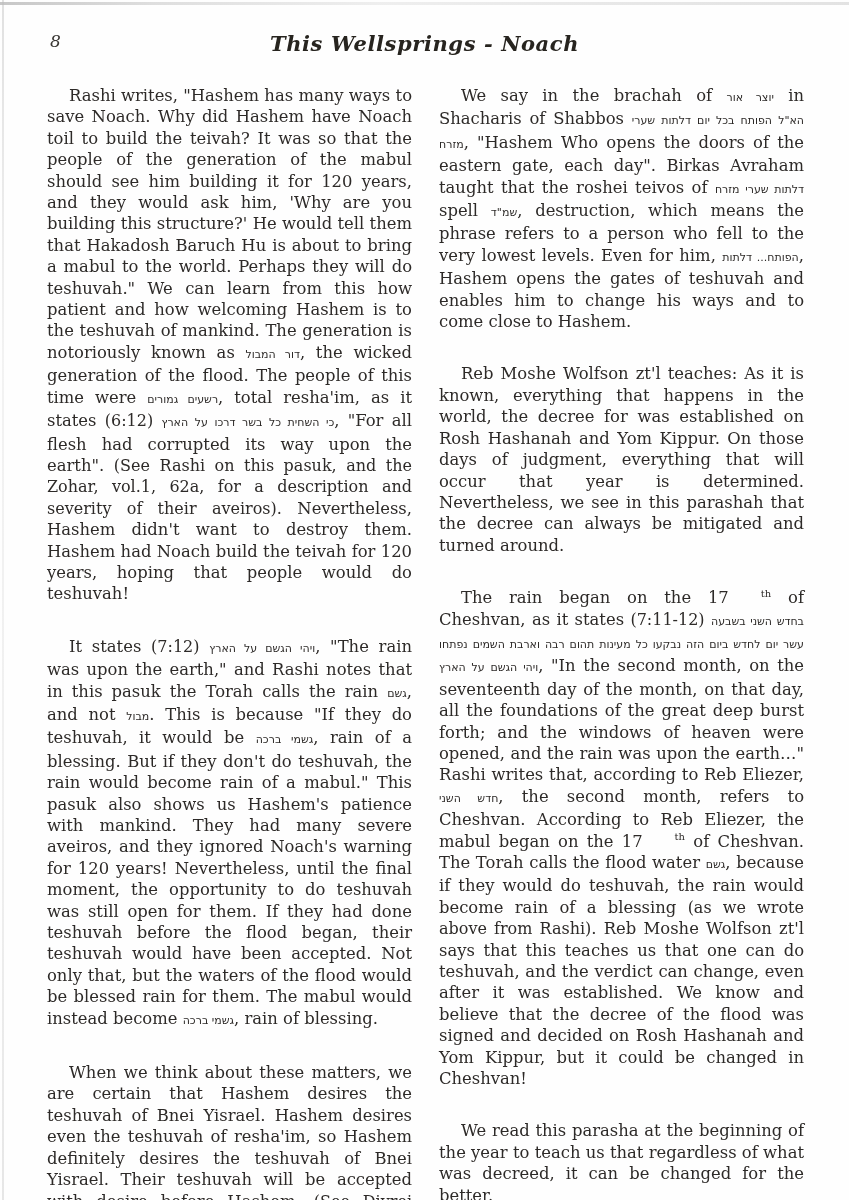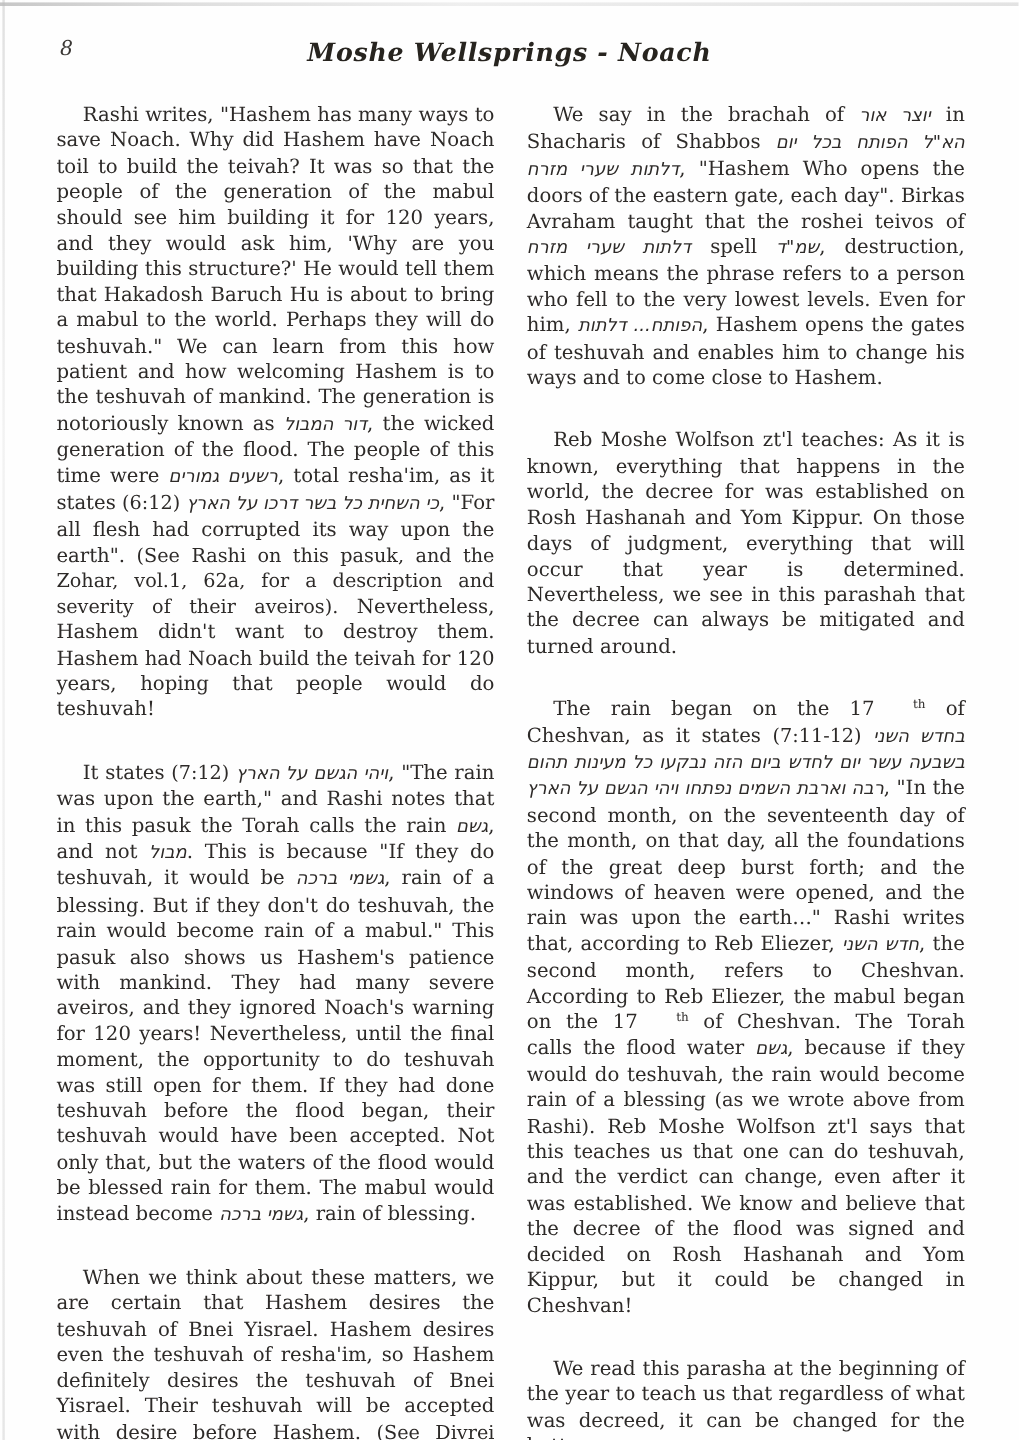--- a/index.html
+++ b/index.html
@@ -45,36 +45,35 @@
     font-size:16.4px;
     line-height:21.4px;
     hyphens:none;
   }
   p.para { margin:0 0 31px 0; text-indent:22px; }
   p.para:last-child { margin-bottom:0; }
   .run { }
   .cite { font-size:16px; }
   .hebrew {
     font-family:"DejaVu Sans",sans-serif;
-    font-size:15px;
+    font-size:11px;
     unicode-bidi:isolate;
-    font-style:italic;
   }
   .sup { font-size:10px; vertical-align:super; line-height:0;padding-left:32px; }
 </style>
 </head>
 <body>
 
 <div class="page">
   <div class="scan-edge-top"></div>
   <div class="scan-edge-left"></div>
 
   <div class="header">
     <span class="pagenum">8</span>
-    <div class="title">Moshe Wellsprings - Noach</div>
+    <div class="title">This Wellsprings - Noach</div>
   </div>
 
   <div class="columns">
     <div class="col">
         <p class="para"><span class="run">Rashi writes, "Hashem has many ways to save Noach. Why did Hashem have Noach toil to build the teivah? It was so that the people of the generation of the mabul should see him building it for 120 years, and they would ask him, 'Why are you building this structure?' He would tell them that Hakadosh Baruch Hu is about to bring a mabul to the world. Perhaps they will do teshuvah." We can learn from this how patient and how welcoming Hashem is to the teshuvah of mankind. The generation is notoriously known as </span><span class="run hebrew" dir="rtl">דור המבול</span><span class="run">, the wicked generation of the flood. The people of this time were </span><span class="run hebrew" dir="rtl">רשעים גמורים</span><span class="run">, total resha'im, as it states </span><span class="run cite">(6:12)</span><span class="run"> </span><span class="run hebrew" dir="rtl">כי השחית כל בשר דרכו על הארץ</span><span class="run">, "For all flesh had corrupted its way upon the earth". </span><span class="run cite">(See Rashi on this pasuk, and the Zohar, vol.1, 62a, for a description and severity of their aveiros).</span><span class="run"> Nevertheless, Hashem didn't want to destroy them. Hashem had Noach build the teivah for 120 years, hoping that people would do teshuvah!</span></p>
         <p class="para"><span class="run">It states </span><span class="run cite">(7:12)</span><span class="run"> </span><span class="run hebrew" dir="rtl">ויהי הגשם על הארץ</span><span class="run">, "The rain was upon the earth," and Rashi notes that in this pasuk the Torah calls the rain </span><span class="run hebrew" dir="rtl">גשם</span><span class="run">, and not </span><span class="run hebrew" dir="rtl">מבול</span><span class="run">. This is because "If they do teshuvah, it would be </span><span class="run hebrew" dir="rtl">גשמי ברכה</span><span class="run">, rain of a blessing. But if they don't do teshuvah, the rain would become rain of a mabul." This pasuk also shows us Hashem's patience with mankind. They had many severe aveiros, and they ignored Noach's warning for 120 years! Nevertheless, until the final moment, the opportunity to do teshuvah was still open for them. If they had done teshuvah before the flood began, their teshuvah would have been accepted. Not only that, but the waters of the flood would be blessed rain for them. The mabul would instead become </span><span class="run hebrew" dir="rtl">גשמי ברכה</span><span class="run">, rain of blessing.</span></p>
         <p class="para"><span class="run">When we think about these matters, we are certain that Hashem desires the teshuvah of Bnei Yisrael. Hashem desires even the teshuvah of resha'im, so Hashem definitely desires the teshuvah of Bnei Yisrael. Their teshuvah will be accepted with desire before Hashem. </span><span class="run cite">(See Divrei Chaim, beginning of our parashah).</span></p>
       </div>
     <div class="col">
         <p class="para"><span class="run">We say in the brachah of </span><span class="run hebrew" dir="rtl">יוצר אור</span><span class="run"> in Shacharis of Shabbos </span><span class="run hebrew" dir="rtl">הא"ל הפותח בכל יום דלתות שערי מזרח</span><span class="run">, "Hashem Who opens the doors of the eastern gate, each day". Birkas Avraham taught that the roshei teivos of </span><span class="run hebrew" dir="rtl">דלתות שערי מזרח</span><span class="run"> spell </span><span class="run hebrew" dir="rtl">שמ"ד</span><span class="run">, destruction, which means the phrase refers to a person who fell to the very lowest levels. Even for him, </span><span class="run hebrew" dir="rtl">הפותח... דלתות</span><span class="run">, Hashem opens the gates of teshuvah and enables him to change his ways and to come close to Hashem.</span></p>

